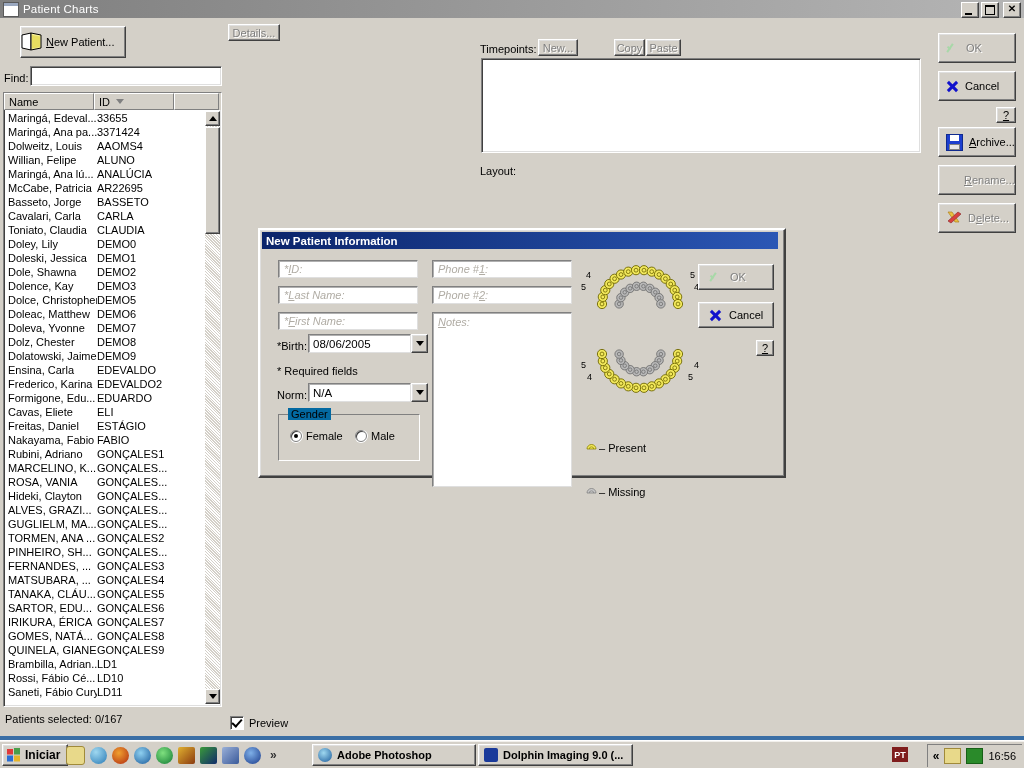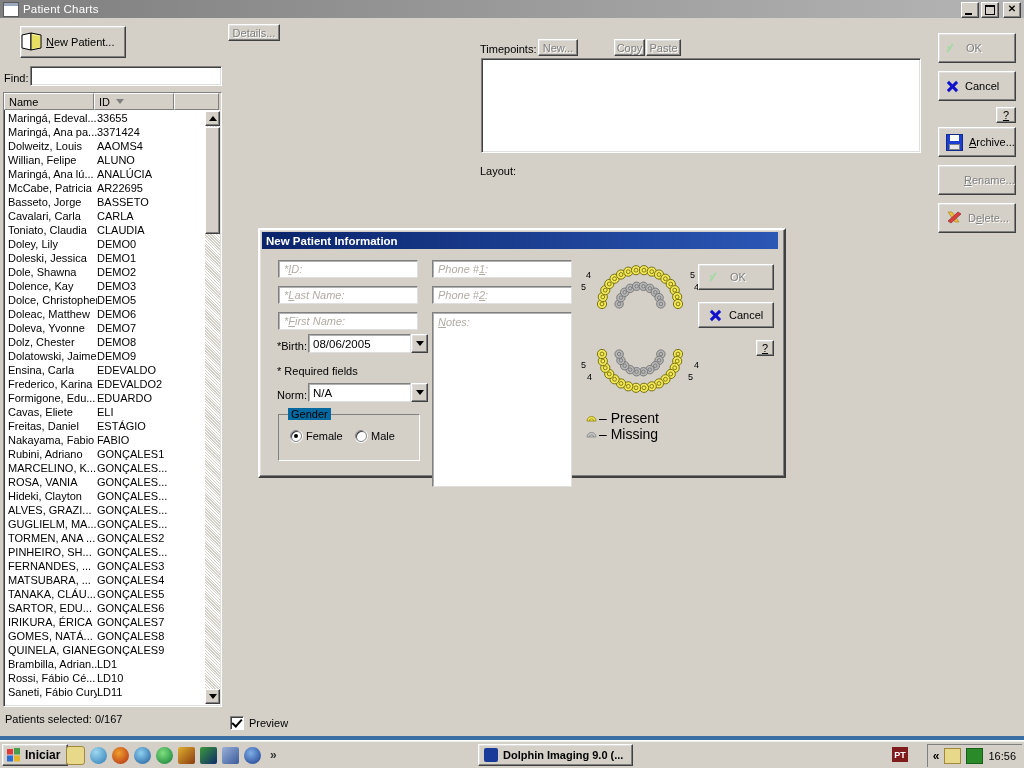--- a/index.html
+++ b/index.html
@@ -177,21 +177,21 @@
   #gender-legend{position:absolute;left:28px;top:178px;background:#0369a1;padding:0 3px;font-size:11px;}
   .radio{width:12px;height:12px;border-radius:50%;background:#fff;
     border:1px solid #808080;box-shadow:inset 1px 1px 0 #404040,0 1px 0 #ffffff,1px 0 0 #ffffff;
     position:relative;margin-right:4px;flex:0 0 auto;box-sizing:border-box;}
   .radio.on:after{content:"";position:absolute;left:3px;top:3px;width:4px;height:4px;border-radius:50%;background:#000;}
   #radio-female{position:absolute;left:30px;top:200px;display:flex;align-items:center;}
   #radio-male{position:absolute;left:95px;top:200px;display:flex;align-items:center;}
   
   #teeth-panel{position:absolute;left:320px;top:28px;width:120px;height:200px;}
   #teeth-svg{position:absolute;left:0;top:0;}
-  .legend-row{display:flex;align-items:center;font-size:14px;}
+  .legend-row{display:flex;align-items:flex-start;font-size:11px;margin-top:32px;}
   #legend{position:absolute;left:6px;top:152px;}
   .tooth-mini{width:11px;height:8px;margin-right:2px;}
   #dlg-ok{position:absolute;left:438px;top:34px;width:76px;height:26px;justify-content:flex-start;padding-left:10px;gap:7px;}
   #dlg-cancel{position:absolute;left:438px;top:72px;width:76px;height:26px;justify-content:flex-start;padding-left:10px;gap:7px;}
   #dlg-help{position:absolute;left:496px;top:110px;width:18px;height:16px;}
 
   
   #taskbar{position:absolute;left:0;top:740px;width:1024px;height:28px;background:#d4d0c8;
     border-top:1px solid #ffffff;box-shadow:inset 0 1px 0 #f2f0ec;}
   #start-btn{position:absolute;left:2px;top:3px;height:22px;padding:0 7px 0 4px;gap:4px;font-weight:bold;font-size:12px;}
@@ -809,20 +809,24 @@
     <span class="ql ql-round" style="background:radial-gradient(circle at 40% 35%,#f0a030,#b02a10);"></span>
     <span class="ql ql-round" style="background:radial-gradient(circle at 40% 35%,#8fd0f0,#1a5a9a);"></span>
     <span class="ql ql-round" style="background:radial-gradient(circle at 40% 35%,#7fe07f,#117a33);"></span>
     <span class="ql" style="background:linear-gradient(135deg,#e0b030,#8a3a10);border-radius:2px;"></span>
     <span class="ql" style="background:linear-gradient(135deg,#3a9a3a,#102a6a);border-radius:2px;"></span>
     <span class="ql" style="background:linear-gradient(135deg,#9ab0d8,#3a5a9a);border-radius:2px;"></span>
     <span class="ql ql-round" style="background:radial-gradient(circle at 40% 35%,#7fb0e8,#1a3a8a);"></span>
     <span id="ql-chev">»</span>
   </div>
 
+  <div id="task-photoshop" class="taskbtn btn">
+    <span class="ql ql-round" style="width:14px;height:14px;background:radial-gradient(circle at 40% 35%,#9fd8f0,#1a5a9a);flex:0 0 auto;"></span>
+    <span>Adobe Photoshop</span>
+  </div>
   <div id="task-dolphin" class="taskbtn btn">
     <span style="width:14px;height:14px;background:#1a3a9a;border-radius:2px;flex:0 0 auto;"></span>
     <span>Dolphin Imaging 9.0 (...</span>
   </div>
 
   <div id="lang-ind">PT</div>
 
   <div id="tray">
     <span style="font-size:12px;font-weight:bold;">«</span>
     <span style="width:15px;height:14px;background:#e8d98a;border:1px solid #a08a3a;display:inline-block;"></span>

